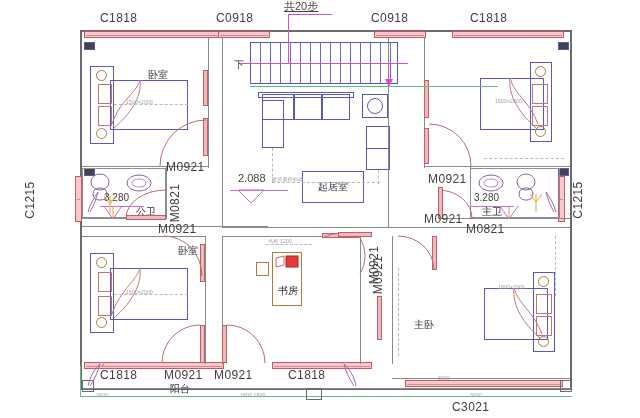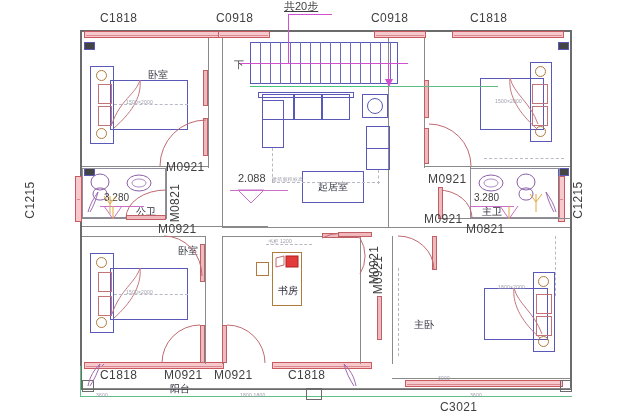--- a/index.html
+++ b/index.html
@@ -76,21 +76,21 @@
   <div class="win v abs" style="left:75px;top:176px;height:46px;"></div>
   <div class="win v abs" style="left:558px;top:176px;height:46px;"></div>
   <div class="lbl code abs vert" style="left:-6px;top:193px;width:72px;text-align:center;">C1215</div>
   <div class="lbl code abs vert" style="left:542px;top:193px;width:72px;text-align:center;">C1215</div>
 
   <div class="win h abs" style="left:84px;top:362px;width:140px;"></div>
   <div class="win h abs" style="left:272px;top:362px;width:100px;"></div>
   <div class="win h abs" style="left:405px;top:380px;width:158px;"></div>
   <div class="lbl code abs" style="left:100px;top:368px;">C1818</div>
   <div class="lbl code abs" style="left:288px;top:368px;">C1818</div>
-  <div class="lbl code abs" style="left:440px;top:400px;">C3021</div>
+  <div class="lbl code abs" style="left:452px;top:400px;">C3021</div>
 
   <div class="wall-thin abs" style="left:208px;top:38px;width:1px;height:130px;"></div>
   <div class="wall-thin abs" style="left:82px;top:166px;width:127px;height:1px;"></div>
 
   <div class="wall-thin abs" style="left:166px;top:167px;width:1px;height:52px;"></div>
   <div class="wall-thin abs" style="left:82px;top:218px;width:85px;height:1px;"></div>
 
   <div class="wall-thin abs" style="left:208px;top:38px;width:1px;height:130px;"></div>
   <div class="wall-thin abs" style="left:205px;top:236px;width:1px;height:128px;"></div>
   <div class="wall-thin abs" style="left:82px;top:236px;width:124px;height:1px;"></div>

